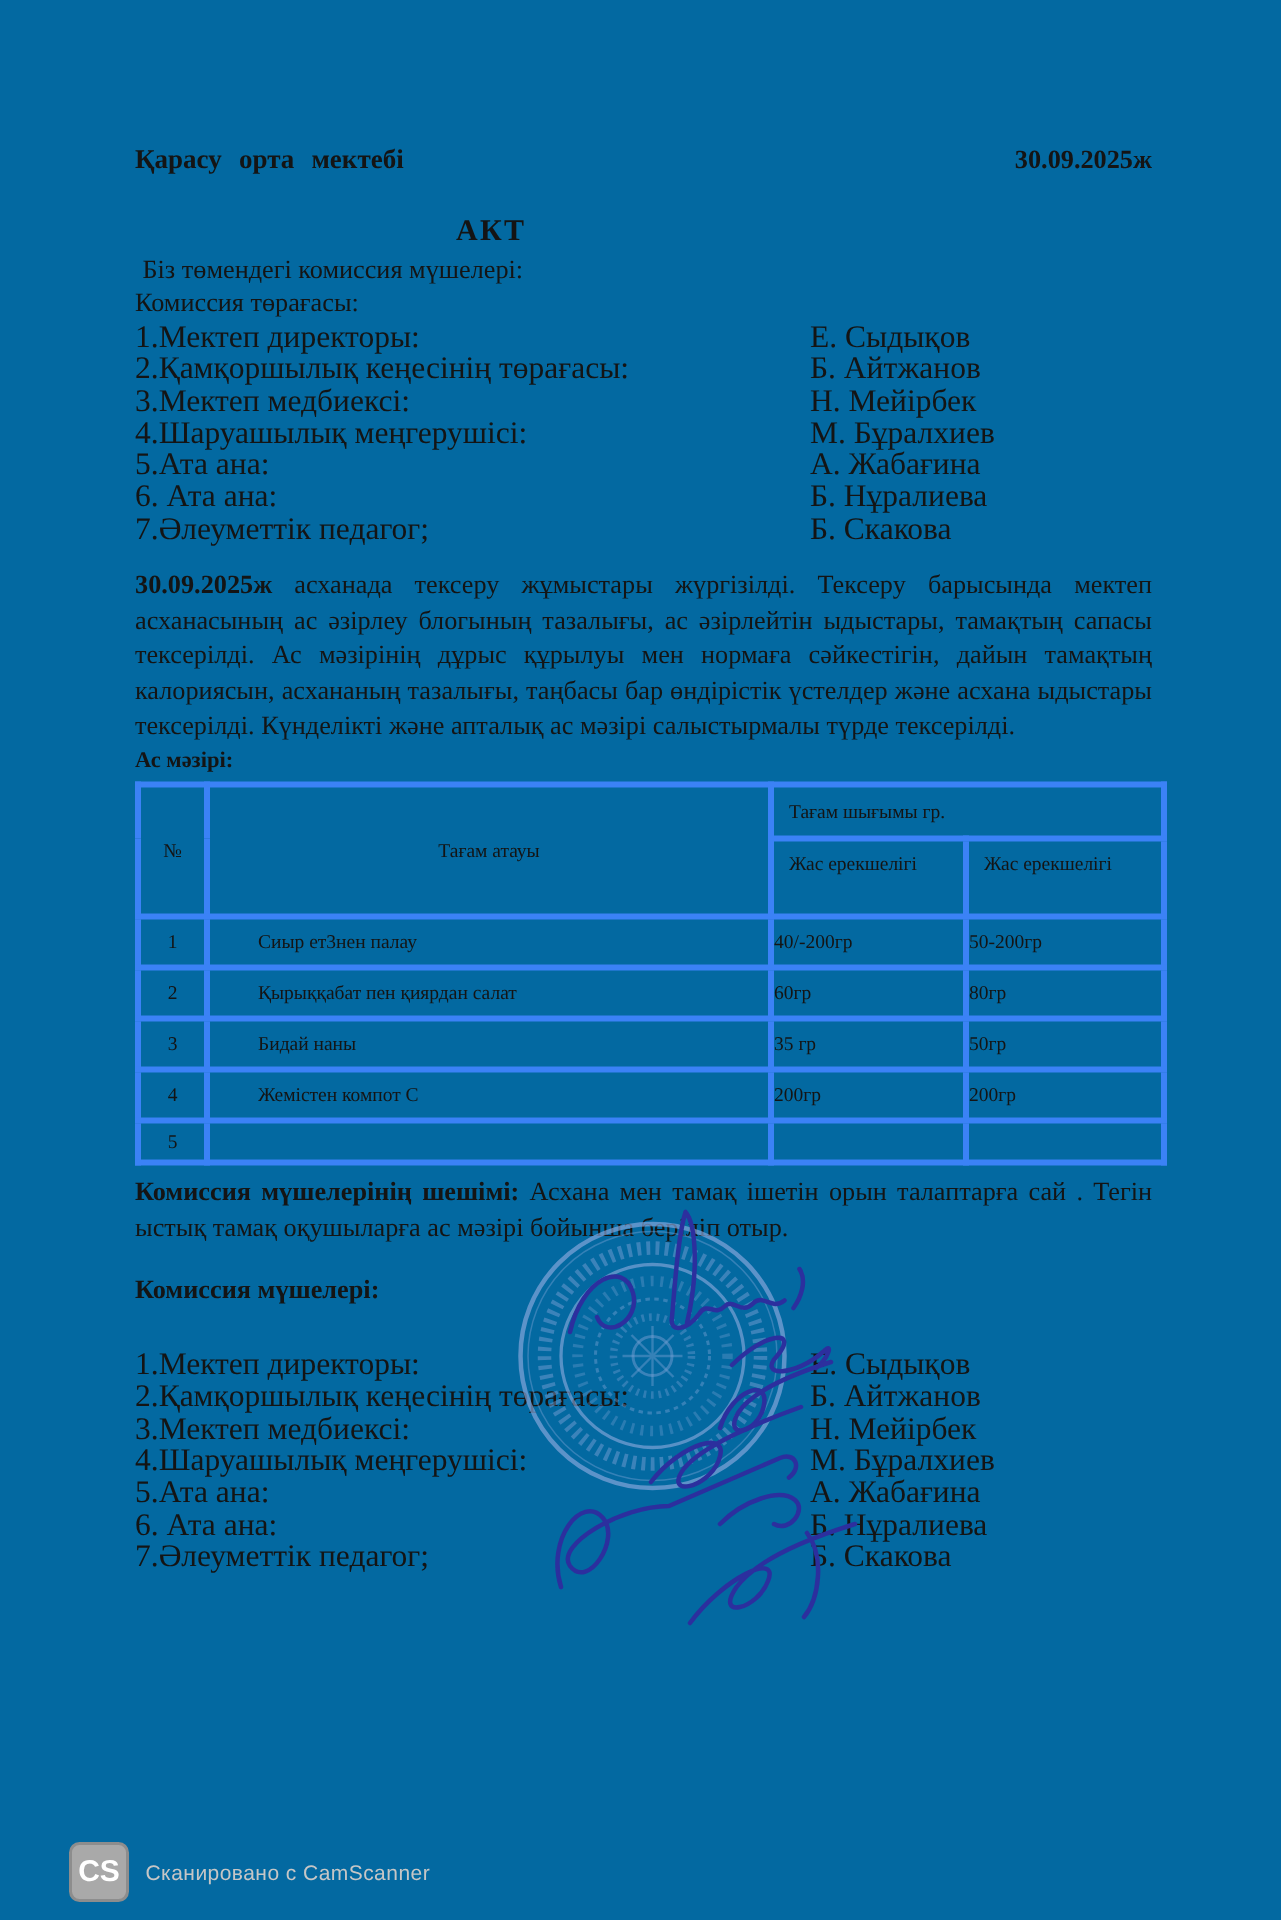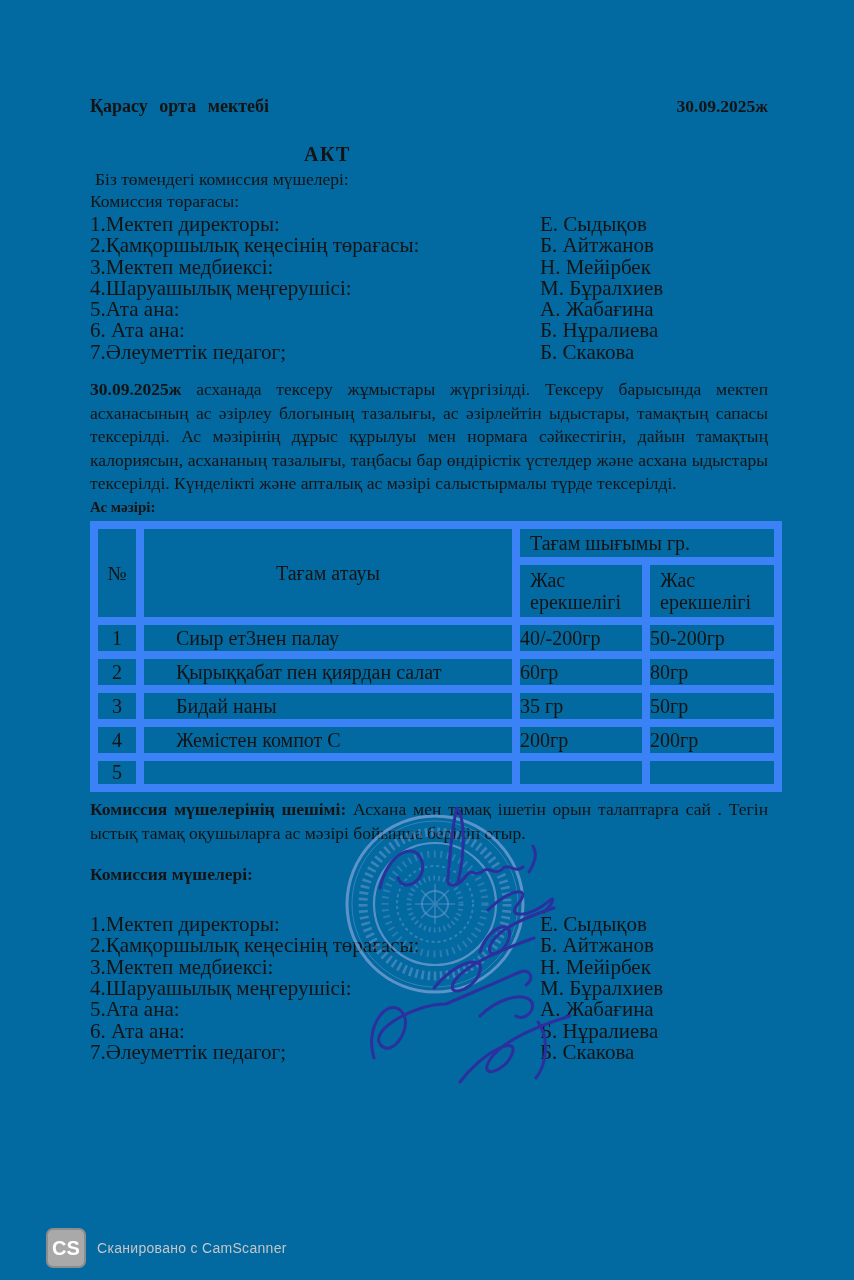--- a/index.html
+++ b/index.html
@@ -27,21 +27,21 @@
   .mlist { margin-top:2px; }
   .mrow { display:flex; font-size:21px; line-height:21.3px; }
   .mrole { flex:0 0 450px; }
   .mname { white-space:nowrap; }
 
   .body-par { margin-top:15px; font-size:17.5px; line-height:23.6px; text-align:justify; }
   .body-par b { font-weight:bold; }
   .menu-label { font-weight:bold; font-size:15px; margin-top:3px; }
 
   table.menu { border-collapse:collapse; width:684px; margin-top:5px; table-layout:fixed; }
-  table.menu th, table.menu td { border:8px solid #3b82f6; font-size:20px; font-weight:normal; }
+  table.menu th, table.menu td { border:4px solid #3b82f6; font-size:13px; font-weight:normal; }
   .col-num  { width:46px; }
   .col-name { width:376px; }
   .col-v1   { width:130px; }
   .col-v2   { width:132px; }
   th.h-num  { font-weight:bold; text-align:center; height:36px; }
   th.h-name { font-weight:bold; text-align:center; }
   th.h-out  { font-weight:bold; text-align:left; padding-left:10px; height:36px; }
   td.subhdr { vertical-align:top; padding:4px 26px 4px 10px; height:52px; line-height:22px; }
   td.c-num  { text-align:center; height:34px; }
   td.c-name { padding-left:32px; }

